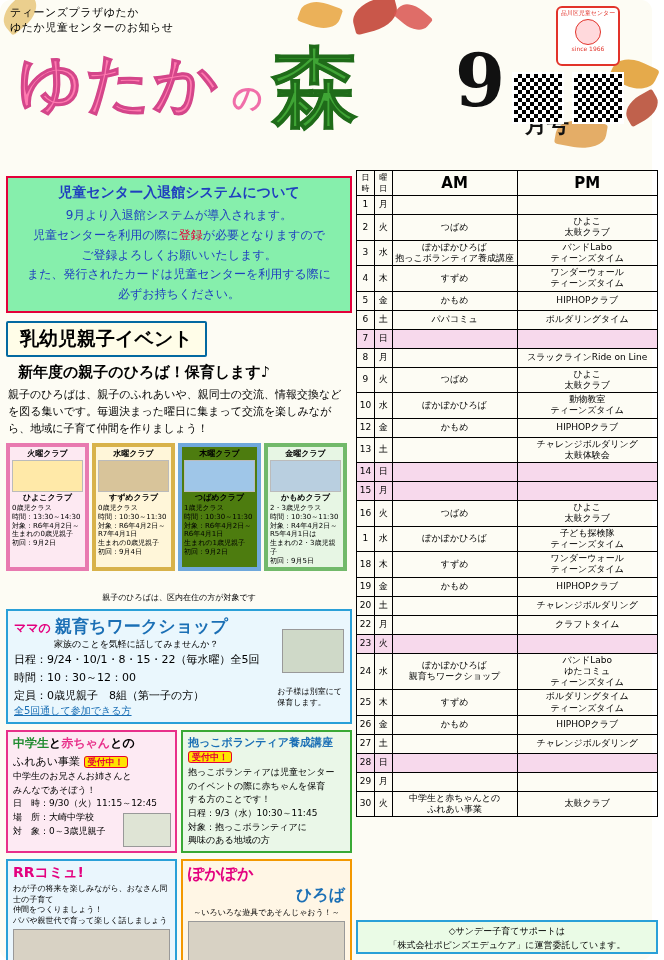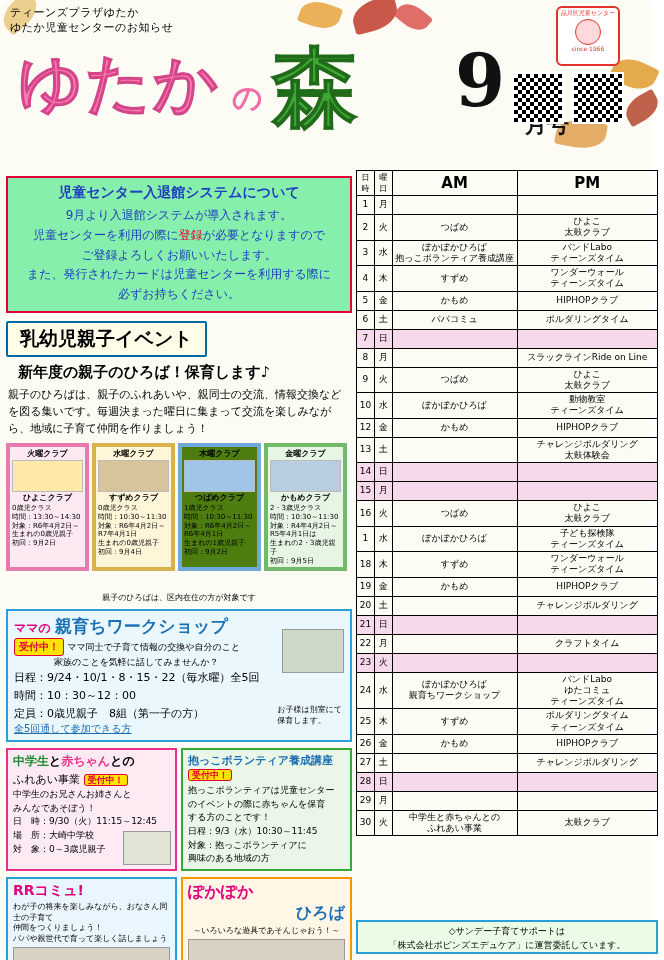--- a/index.html
+++ b/index.html
@@ -253,24 +253,20 @@
         <div>初回：9月5日</div>
       </div>
     </div>
     <div class="note-center">親子のひろばは、区内在住の方が対象です</div>
 
     <div class="ws">
       <div class="ws-h">
         <span>ママの</span>
         <b>親育ちワークショップ</b>
       </div>
-      <div>
-        <span class="ws-badge">受付中！</span>
-        <span style="font-size:9px">ママ同士で子育て情報の交換や自分のこと</span>
-      </div>
       <div style="font-size:9px;margin-left:40px">家族のことを気軽に話してみませんか？</div>
       <div class="ws-list">
         <div>日程：9/24・10/1・8・15・22（毎水曜）全5回</div>
         <div>時間：10：30～12：00</div>
         <div>定員：0歳児親子　8組（第一子の方）</div>
       </div>
       <div class="ws-foot">全5回通して参加できる方</div>
       <div class="ws-photo"></div>
       <div style="position:absolute;right:8px;bottom:14px;font-size:8px;text-align:left">
         <div>お子様は別室にて</div>
@@ -766,42 +762,20 @@
             <div class="cell-lines">
               <div></div>
             </div>
           </td>
           <td class="pm">
             <div class="cell-lines">
               <div>チャレンジボルダリング</div>
             </div>
           </td>
         </tr>
-        <tr class="sun">
-          <td class="d">
-            <div class="cell-lines">
-              <div>21</div>
-            </div>
-          </td>
-          <td class="w">
-            <div class="cell-lines">
-              <div>日</div>
-            </div>
-          </td>
-          <td class="am">
-            <div class="cell-lines">
-              <div></div>
-            </div>
-          </td>
-          <td class="pm">
-            <div class="cell-lines">
-              <div></div>
-            </div>
-          </td>
-        </tr>
         <tr>
           <td class="d">
             <div class="cell-lines">
               <div>22</div>
             </div>
           </td>
           <td class="w">
             <div class="cell-lines">
               <div>月</div>
             </div>

